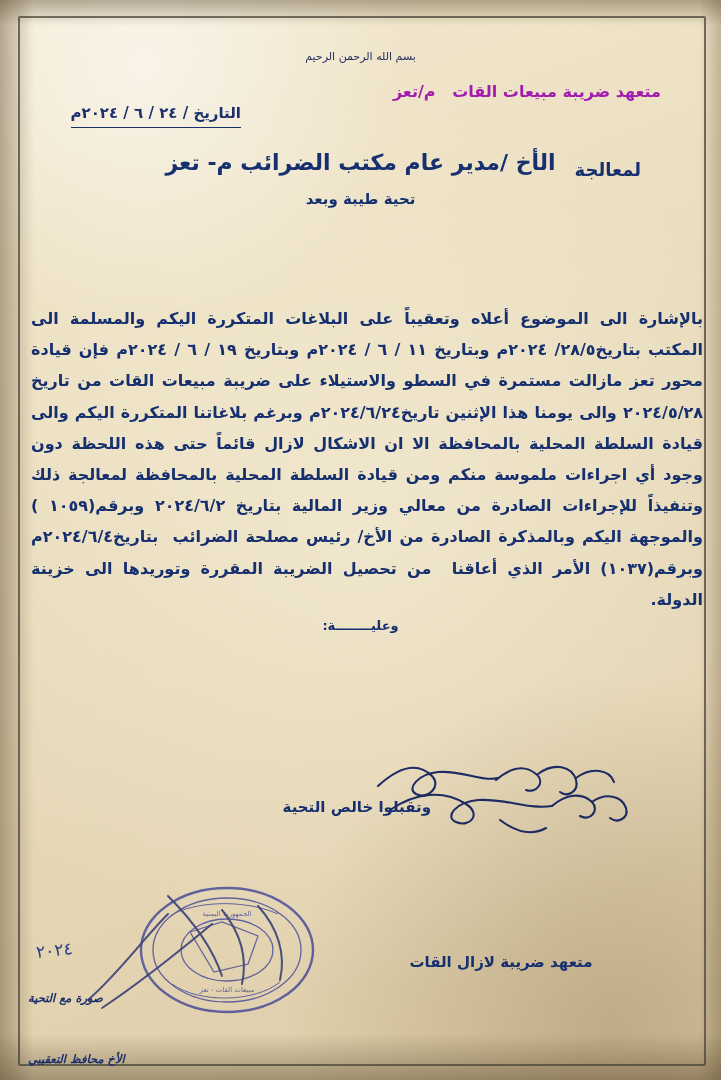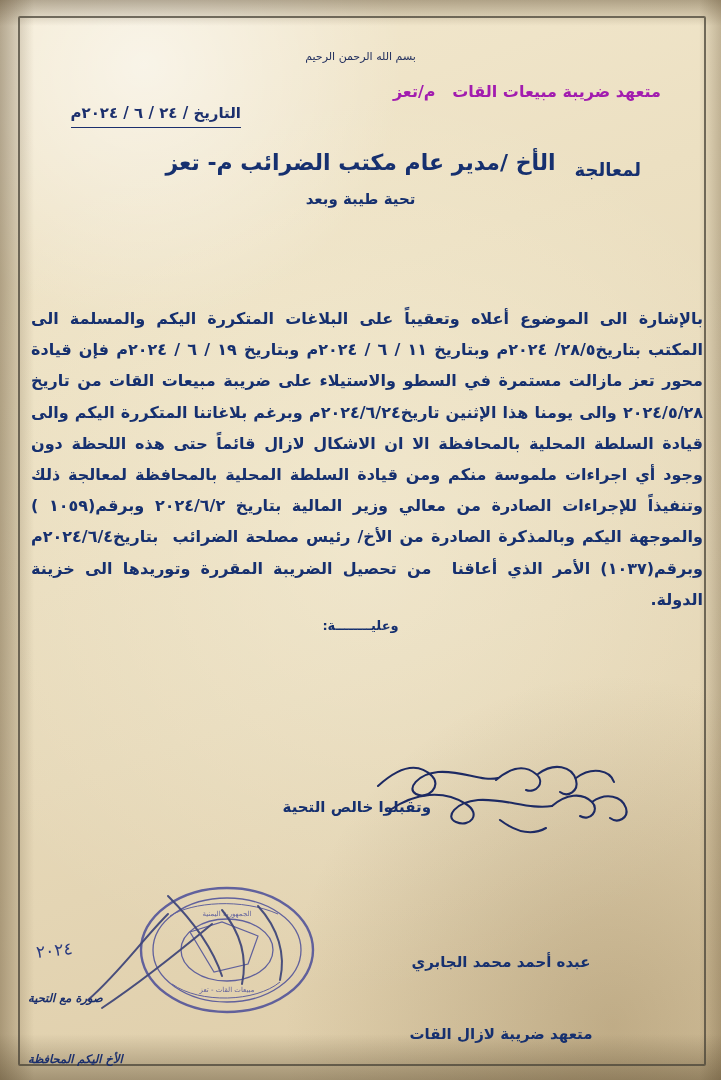--- a/index.html
+++ b/index.html
@@ -227,27 +227,26 @@
 
 
     <div class="t body1">بالإشارة الى الموضوع أعلاه وتعقيباً على البلاغات المتكررة اليكم والمسلمة الى المكتب بتاريخ٢٨/٥/ ٢٠٢٤م وبتاريخ ١١ / ٦ / ٢٠٢٤م وبتاريخ ١٩ / ٦ / ٢٠٢٤م فإن قيادة محور تعز مازالت مستمرة في السطو والاستيلاء على ضريبة مبيعات القات من تاريخ ٢٠٢٤/٥/٢٨ والى يومنا هذا الإثنين تاريخ٢٠٢٤/٦/٢٤م وبرغم بلاغاتنا المتكررة اليكم والى قيادة السلطة المحلية بالمحافظة الا ان الاشكال لازال قائماً حتى هذه اللحظة دون وجود أي اجراءات ملموسة منكم ومن قيادة السلطة المحلية بالمحافظة لمعالجة ذلك  وتنفيذاً للإجراءات الصادرة من معالي وزير المالية بتاريخ ٢٠٢٤/٦/٢ وبرقم(١٠٥٩ ) والموجهة اليكم وبالمذكرة الصادرة من الأخ/ رئيس مصلحة الضرائب  بتاريخ٢٠٢٤/٦/٤م وبرقم(١٠٣٧) الأمر الذي أعاقنا  من تحصيل الضريبة المقررة وتوريدها الى خزينة الدولة.</div>
 
     <div class="t wa-alayh">وعليــــــــة:</div>
 
 
     <div class="t closing">وتقبلوا خالص التحية</div>
 
     <div class="t signer">
-      <div>عبده أحمد محمد الجابري</div>
       <div>متعهد ضريبة لازال القات</div>
     </div>
 
     <div class="t cc">
       <div>صورة مع التحية</div>
-      <div>الأخ اليكم المحافظة</div>
+      <div>الأخ محافظ التعقيبي</div>
       
       
       
     </div>
   </div>
 
   <svg class="ink" style="left:370px; top:748px;" width="300" height="110" viewBox="0 0 300 110">
     <g fill="none" stroke="#1d2a63" stroke-width="2.1" stroke-linecap="round">
       <path d="M8,38 C30,18 48,14 62,28 C72,38 58,52 46,46 C36,41 48,26 68,24 C92,22 112,34 128,30"></path>
       <path d="M126,32 C140,20 154,16 166,26 C176,34 166,46 156,42"></path>

